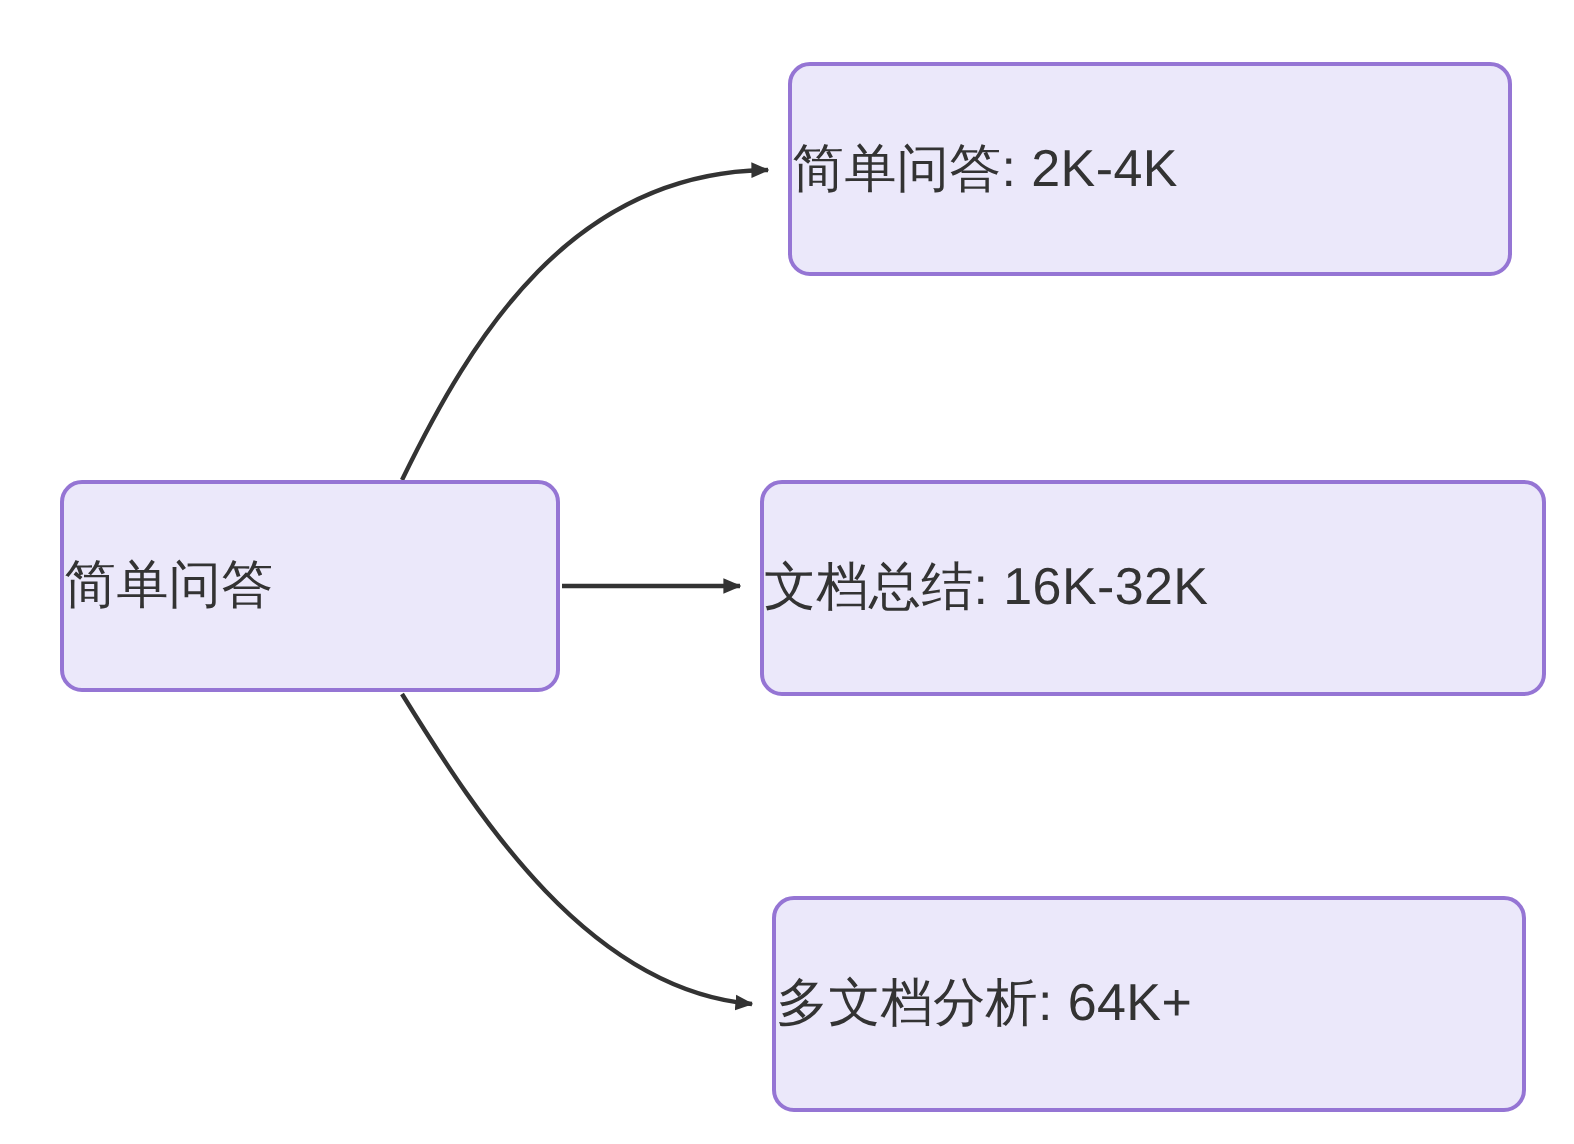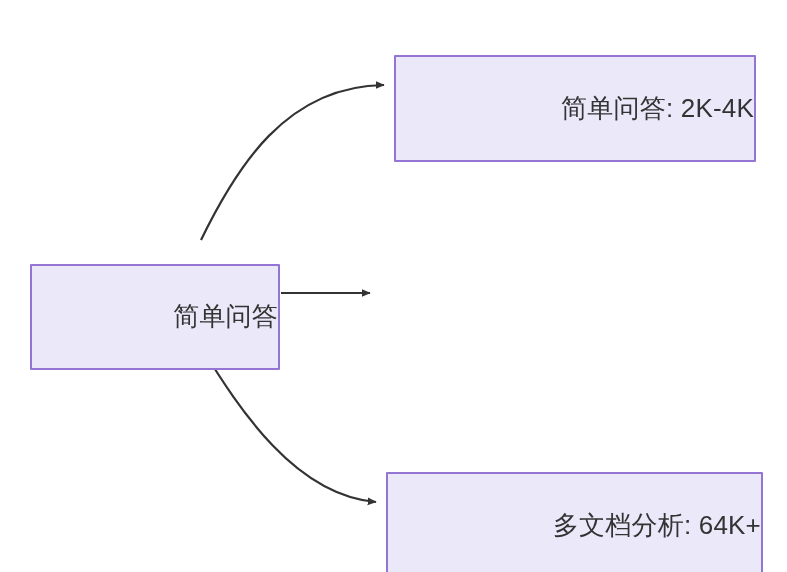--- a/index.html
+++ b/index.html
@@ -27,25 +27,24 @@
     top: 0;
     width: 787px;
     height: 572px;
     pointer-events: none;
   }
   .node {
     position: absolute;
     box-sizing: border-box;
     background: #ebe8fa;
     border: 2px solid #9575d4;
-    border-radius: 1px;
+    border-radius: 11px;
     display: flex;
     align-items: center;
-    justify-content: flex-end;
-    margin-top: 24px;
+    justify-content: flex-start;
   }
   .node-label {
     color: #333333;
     font-size: 26px;
     line-height: 1.2;
     letter-spacing: 0.2px;
     white-space: nowrap;
     text-align: center;
   }
   #node-task-type {
@@ -64,21 +63,20 @@
     left: 380px;
     top: 240px;
     width: 393px;
     height: 108px;
   }
   #node-multidoc-analysis {
     left: 386px;
     top: 448px;
     width: 377px;
     height: 108px;
-    padding-left: 20px;
   }
 </style>
 </head>
 <body>
 
 <div id="diagram-canvas">
 
   <svg id="edge-layer" viewBox="0 0 787 572" width="787" height="572">
     <defs>
       <marker id="arrowhead" markerWidth="9" markerHeight="9" refX="8.3" refY="4.5" orient="auto" markerUnits="userSpaceOnUse">
@@ -94,18 +92,21 @@
   </svg>
 
   <div class="node" id="node-task-type">
     <span class="node-label">简单问答</span>
   </div>
 
   <div class="node" id="node-simple-qa">
     <span class="node-label">简单问答: 2K-4K</span>
   </div>
 
+  <div class="node" id="node-doc-summary">
+    <span class="node-label">文档总结: 16K-32K</span>
+  </div>
 
   <div class="node" id="node-multidoc-analysis">
     <span class="node-label">多文档分析: 64K+</span>
   </div>
 
 </div>
 
 </body></html>

